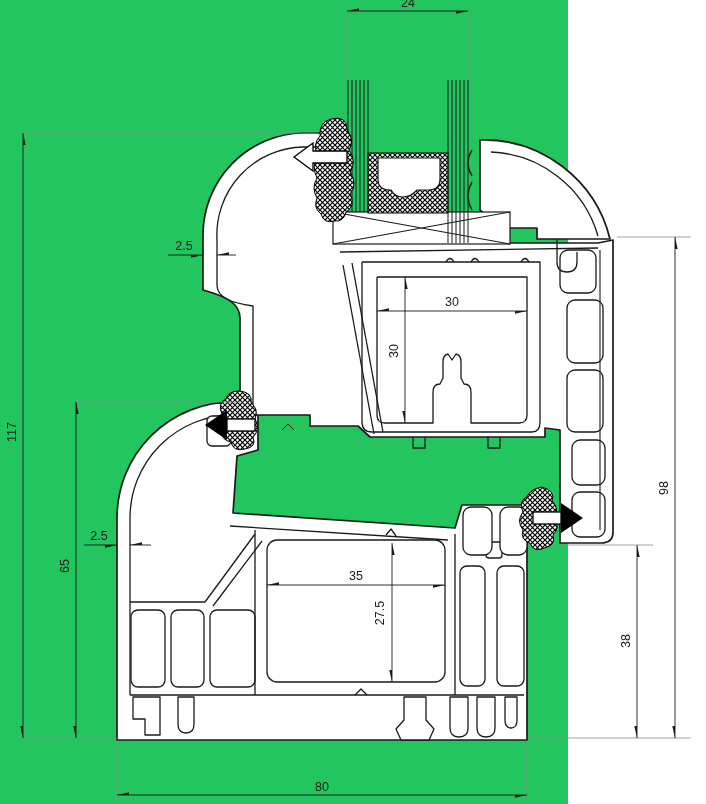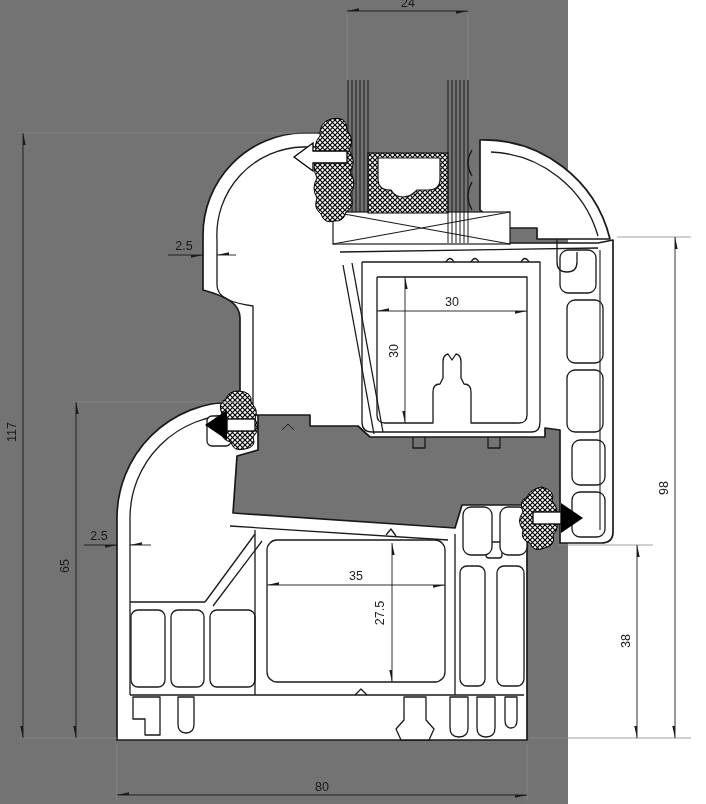--- a/index.html
+++ b/index.html
@@ -1,17 +1,17 @@
 <!DOCTYPE html>
 <html><head>
 <meta charset="utf-8">
 <style>
   html,body{margin:0;padding:0;background:#ffffff;}
   body{width:706px;height:804px;overflow:hidden;font-family:"Liberation Sans",sans-serif;}
-  #stage{position:relative;width:568px;height:804px;background:#737373;}
+  #stage{position:relative;width:568px;height:804px;background:#22c55e;}
   svg{display:block}
   .dimtxt{font-family:"Liberation Sans",sans-serif;font-size:12.5px;fill:#1a1a1a;}
 </style>
 </head>
 <body>
 
 <div id="stage">
 <svg width="706" height="804" viewBox="0 0 706 804">
   <defs>
     <marker id="arr" markerWidth="14" markerHeight="8" refX="12" refY="0" orient="auto-start-reverse" markerUnits="userSpaceOnUse">

